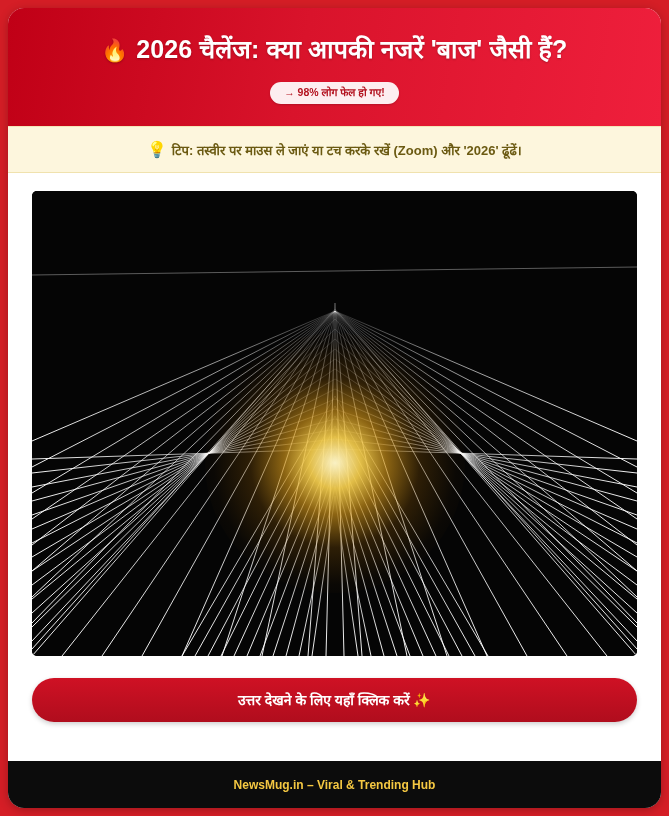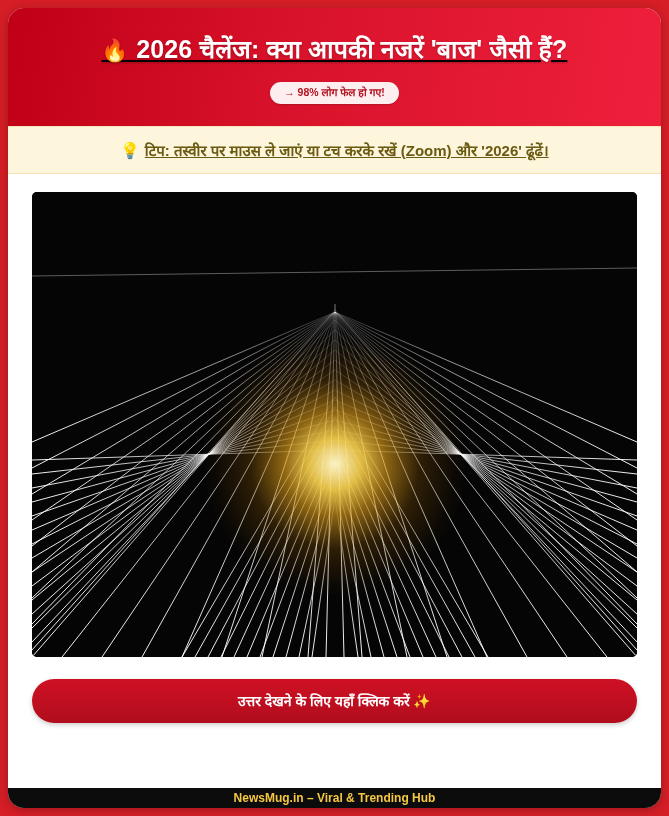--- a/index.html
+++ b/index.html
@@ -28,21 +28,20 @@
     box-shadow: 0 2px 10px rgba(0,0,0,0.25);
     display: flex;
     flex-direction: column;
   }
   
   .header {
     background: linear-gradient(100deg, #c00016 0%, #d9132b 45%, #ef1f3c 100%);
     padding: 26px 20px 22px 20px;
     text-align: center;
     flex: 0 0 auto;
-    text-decoration: underline;
   }
   .header-title {
     color: #ffffff;
     font-size: 25px;
     font-weight: bold;
     letter-spacing: 0.1px;
     line-height: 1.25;
     text-shadow: 0 1px 2px rgba(0,0,0,0.25);
   }
   .header-title .flame { font-size: 22px; }
@@ -62,23 +61,22 @@
   .tipbar {
     background: #fdf6dd;
     border-top: 1px solid #f3e6b8;
     border-bottom: 1px solid #f0e2ae;
     text-align: center;
     padding: 13px 16px;
     flex: 0 0 auto;
   }
   .tipbar-text {
     color: #6b5a12;
-    font-size: 15px;
+    font-size: 13px;
     font-weight: 600;
-    text-decoration: underline;
   }
   
   .image-area {
     padding: 18px 24px 0 24px;
     flex: 0 0 auto;
   }
   .illusion {
     position: relative;
     width: 605px;
     height: 465px;
@@ -119,21 +117,21 @@
     color: #fff;
     font-size: 14px;
     font-weight: bold;
     font-family: "Liberation Sans", sans-serif;
     cursor: pointer;
     box-shadow: 0 2px 5px rgba(0,0,0,0.2);
   }
   
   .footer {
     flex: 0 0 auto;
-    height: 20px;
+    height: 47px;
     background: #0c0c0c;
     display: flex;
     align-items: center;
     justify-content: center;
     margin-top: 21px;
   }
   .footer-text {
     color: #f5c842;
     font-size: 12px;
     font-weight: bold;

